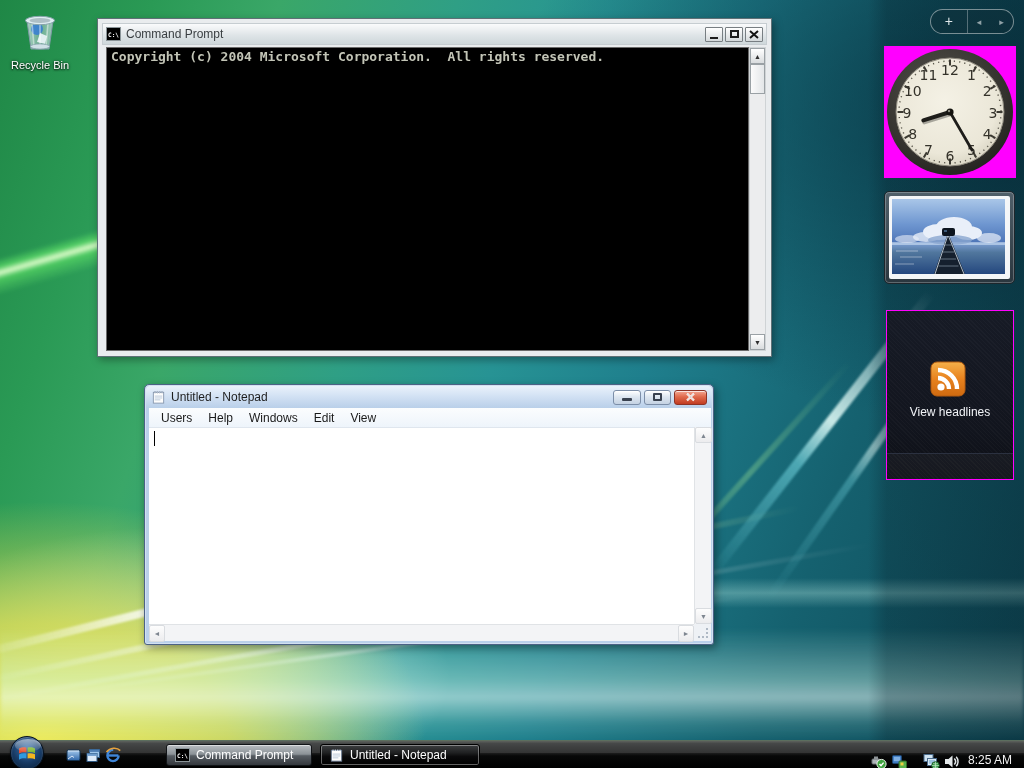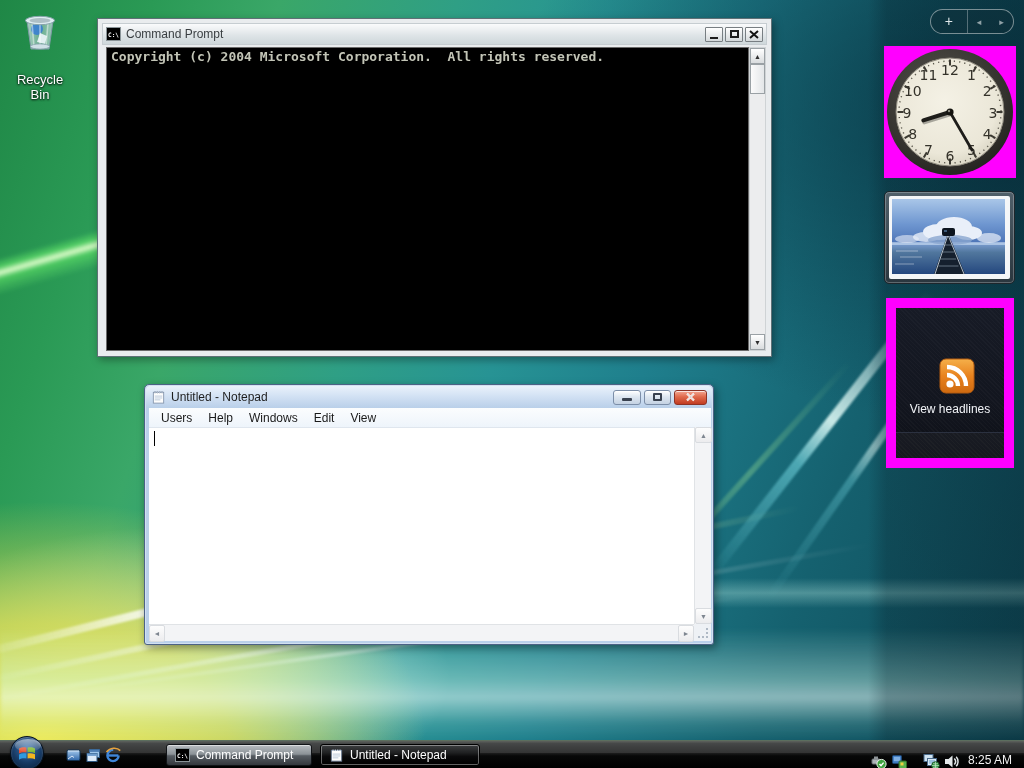--- a/index.html
+++ b/index.html
@@ -33,36 +33,36 @@
     background:linear-gradient(90deg,transparent,rgba(120,220,230,.55) 40%,rgba(230,255,250,.85) 55%,transparent); filter:blur(1px); }
   #s-r2 { left:700px; top:464px; width:320px; height:8px; transform:rotate(-55deg); opacity:.7;
     background:linear-gradient(90deg,transparent,rgba(120,220,230,.5) 45%,rgba(230,255,250,.8) 58%,transparent); filter:blur(1px); }
   #s-r3 { left:600px; top:470px; width:300px; height:6px; transform:rotate(-48deg); opacity:.55;
     background:linear-gradient(90deg,transparent,rgba(170,240,150,.6) 50%,transparent); filter:blur(1px); }
   #sidebar-shade { position:absolute; left:868px; top:0; width:156px; height:740px;
     background:linear-gradient(90deg,rgba(5,25,35,0) 0%,rgba(5,25,35,.26) 12%,rgba(5,25,35,.34) 100%); }
 
   
   .desktop-icon { position:absolute; left:6px; top:6px; width:68px; text-align:center; cursor:default; }
-  .desktop-icon .label { display:block; margin-top:14px; font-size:13px; color:#fff; text-shadow:0 1px 2px rgba(0,0,0,.85),0 0 3px rgba(0,0,0,.6); }
+  .desktop-icon .label { display:block; margin-top:1px; font-size:11px; color:#fff; text-shadow:0 1px 2px rgba(0,0,0,.85),0 0 3px rgba(0,0,0,.6); }
 
   
   #sb-ctl { position:absolute; left:930px; top:9px; width:84px; height:25px; border:1px solid rgba(255,255,255,.45);
     border-radius:13px; background:rgba(18,42,52,.35); display:flex; align-items:center; color:#dfe8ea; }
   #sb-ctl .plus { width:36px; text-align:center; font-size:14px; line-height:23px; }
   #sb-ctl .div { width:1px; height:23px; background:rgba(255,255,255,.3); }
   #sb-ctl .arr { width:23px; text-align:center; font-size:9px; color:rgba(255,255,255,.55); }
 
   
   #clock-gadget { position:absolute; left:884px; top:46px; width:132px; height:132px; background:#ff00ff; }
   #slideshow-gadget { position:absolute; left:884px; top:191px; width:131px; height:93px;
     background:linear-gradient(#50606a,#2a363e); border:1px solid #1d262c; border-radius:5px; padding:4px;
     box-shadow:0 0 0 1px rgba(255,255,255,.25) inset; }
   #slideshow-gadget .mat { width:100%; height:100%; background:#f4f6f8; border-radius:2px; padding:3px; }
-  #rss-gadget { position:absolute; left:886px; top:298px; width:128px; height:170px; background:#ff00ff; padding:10px; }
+  #rss-gadget { position:absolute; left:886px; top:310px; width:128px; height:170px; background:#ff00ff; padding:1px; }
   #rss-body { position:relative; width:100%; height:100%; overflow:hidden;
     background:linear-gradient(180deg,#171b26 0%,#12151e 70%,#0d0f16 100%); }
   #rss-body .texture { position:absolute; inset:0;
     background:repeating-linear-gradient(45deg,rgba(255,255,255,.025) 0 1px,transparent 1px 3px); }
   #rss-icon { position:absolute; left:43px; top:50px; }
   #rss-label { position:absolute; left:0; top:94px; width:100%; text-align:center; color:#f2f4f8; font-size:12px; }
   #rss-footer { position:absolute; left:0; bottom:0; width:100%; height:26px; border-top:1px solid #2b3140;
     background:rgba(255,255,255,.04); }
 
   

